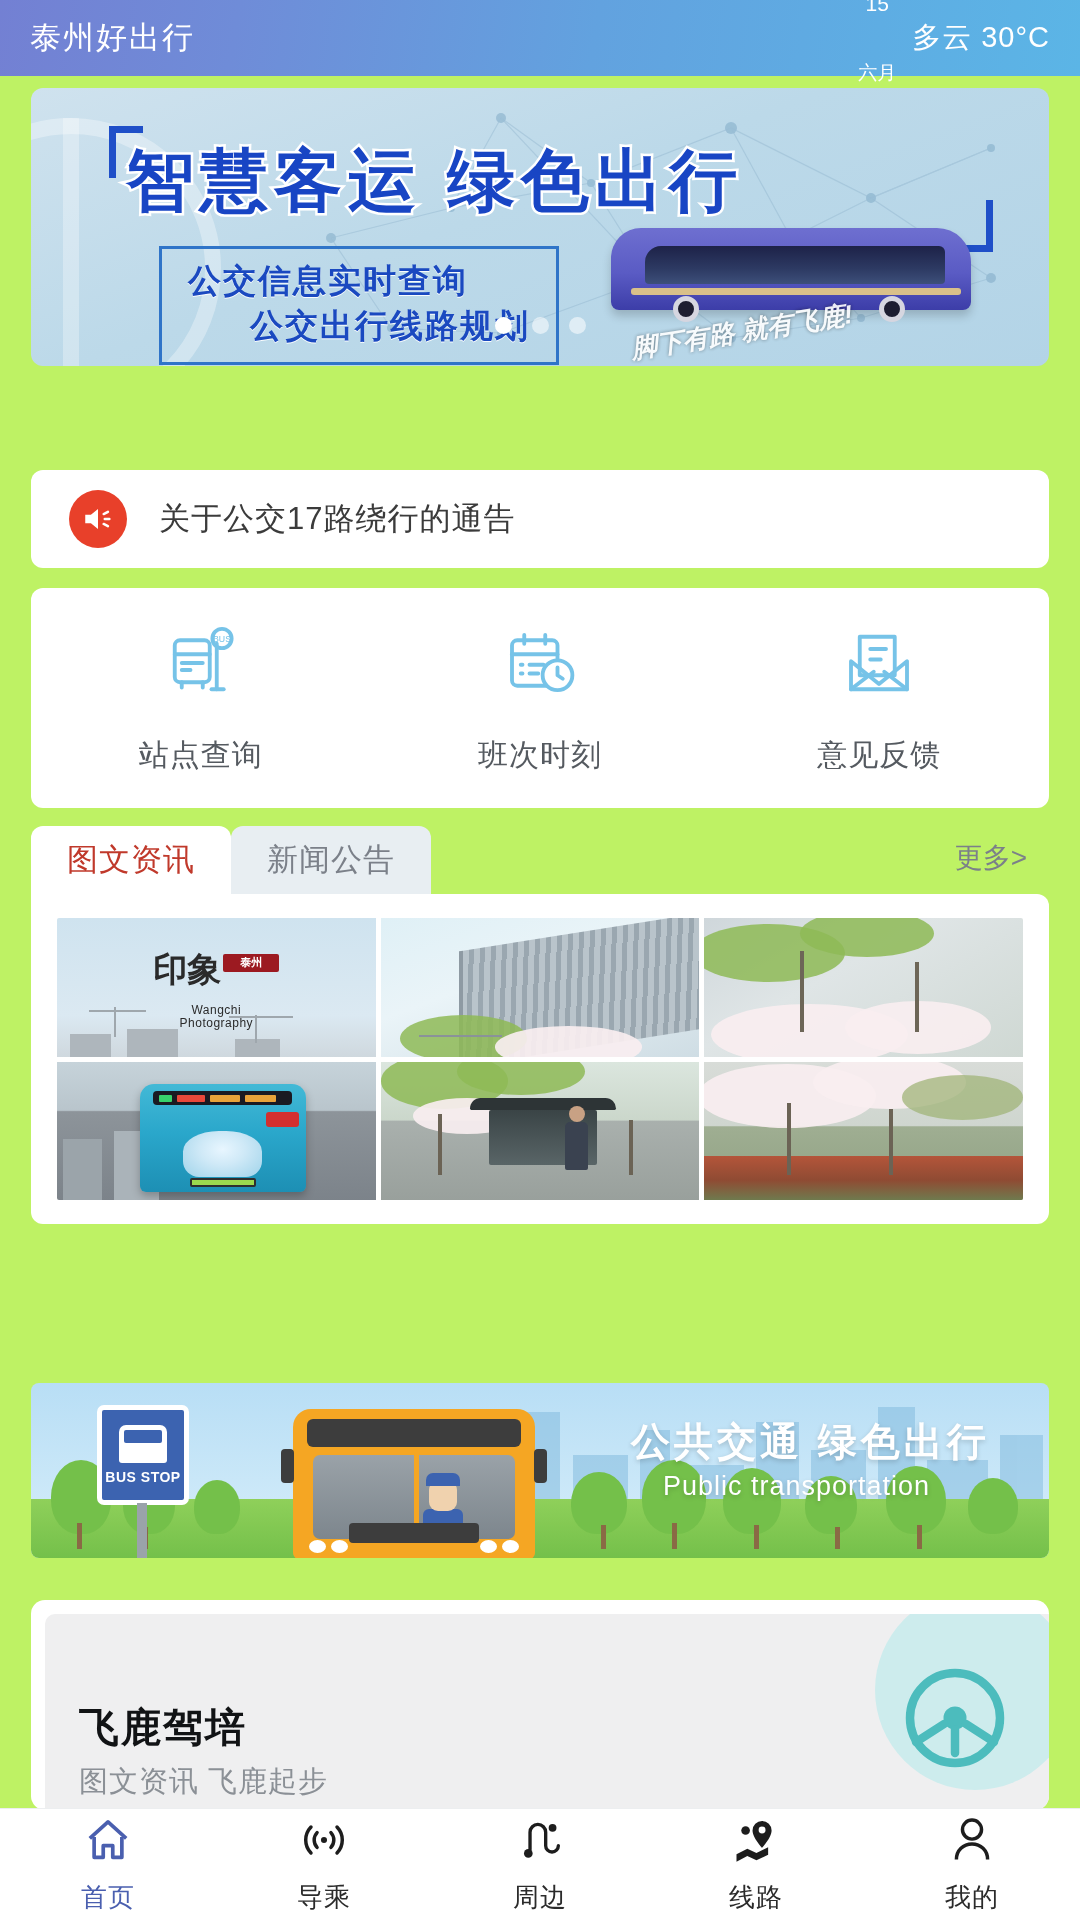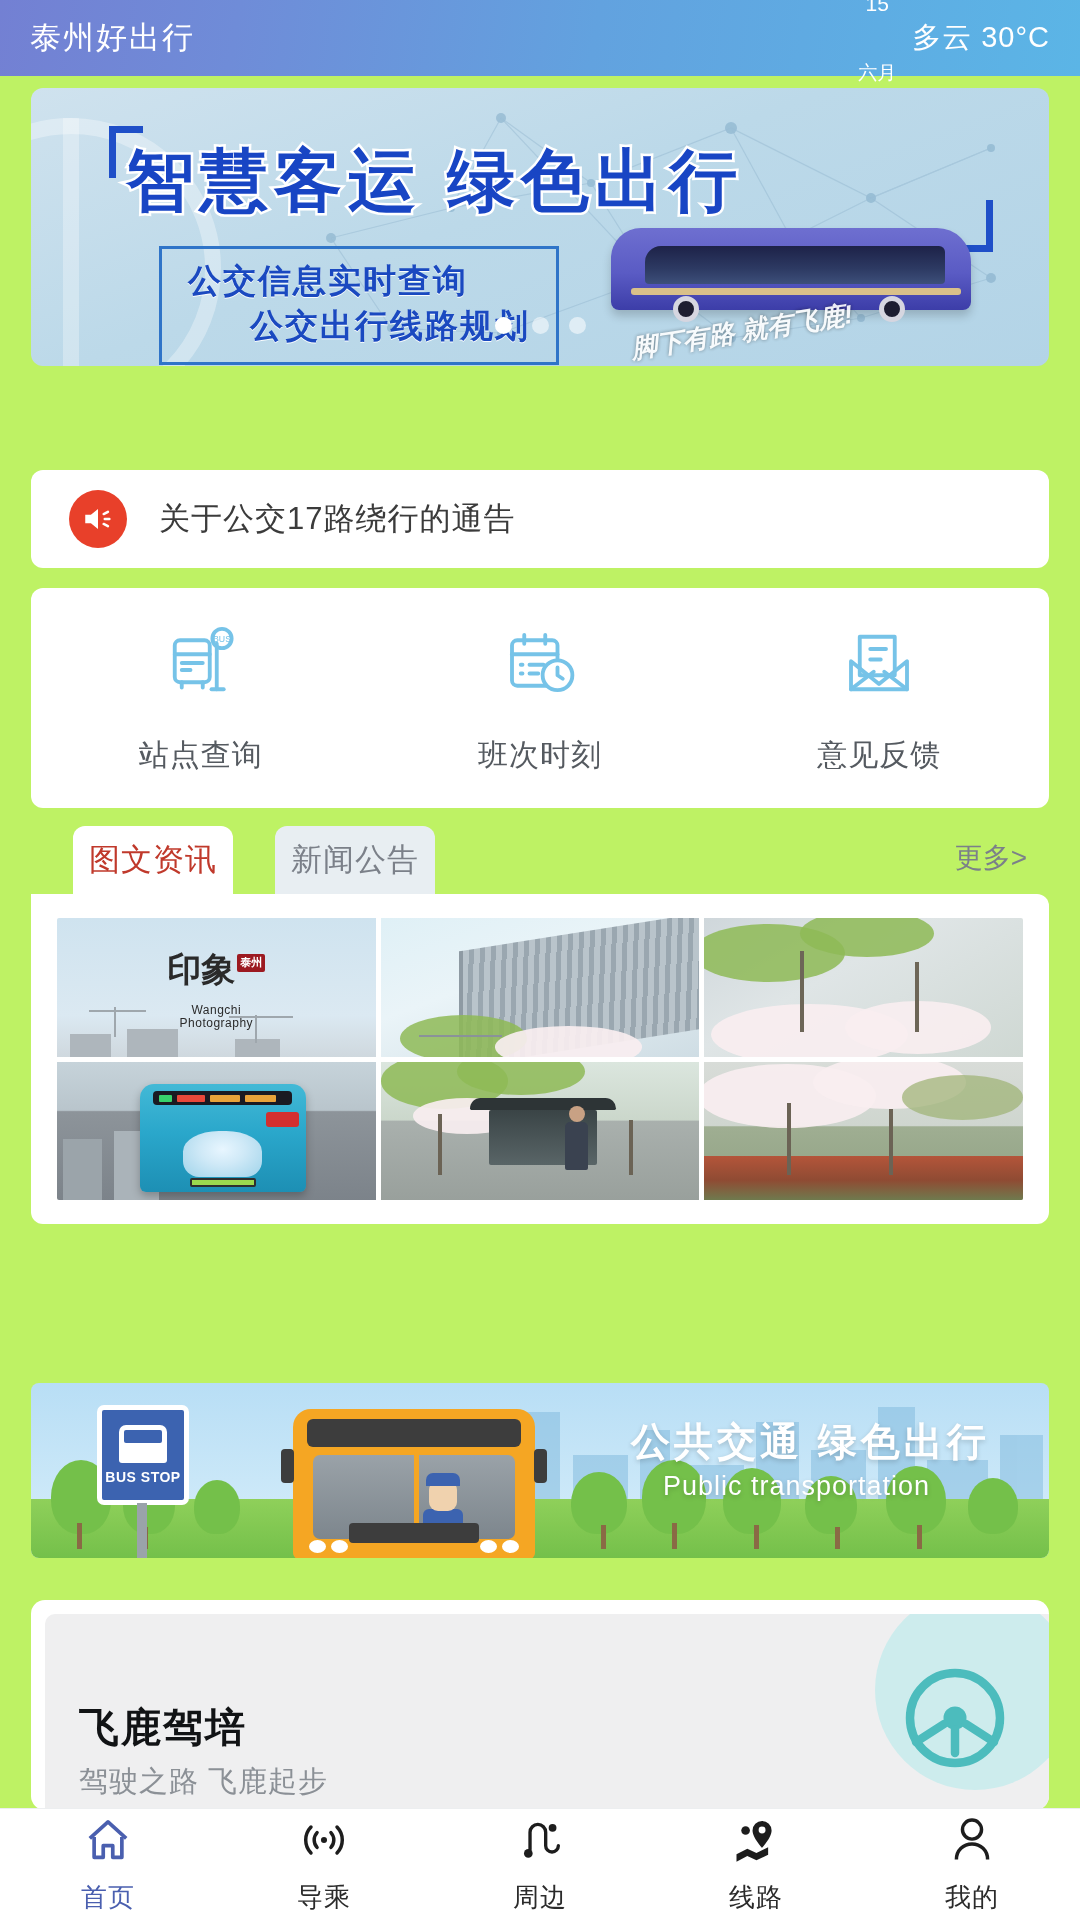--- a/index.html
+++ b/index.html
@@ -119,22 +119,22 @@
     flex: 1; display: flex; flex-direction: column; align-items: center; gap: 26px;
   }
   .quick-label { font-size: 30px; color: #555a60; letter-spacing: 1px; }
 
   
   .tabs {
     position: absolute; top: 826px; left: 31px; width: 1018px; height: 68px;
     display: flex; align-items: flex-end;
   }
   .tab {
-    height: 68px; padding: 0 16px; display: flex; align-items: center;
-    font-size: 31px; color: #7b8089; border-radius: 12px 12px 0 0; letter-spacing: 1px; margin-left: 42px;
+    height: 68px; padding: 0 36px; display: flex; align-items: center;
+    font-size: 31px; color: #7b8089; border-radius: 12px 12px 0 0; letter-spacing: 1px;
   }
   .tab.active { background: #ffffff; color: #c0392b; }
   .tab.inactive { background: #e8eef2; }
   .more {
     margin-left: auto; padding-right: 22px; font-size: 28px; color: #7b8089;
     align-self: center; padding-bottom: 4px;
   }
 
   
   .gallery {
@@ -150,21 +150,21 @@
 
   
   .c1 { background: linear-gradient(180deg, #cfe3ef 0%, #dbe9f2 70%, #cfd8de 100%); }
   .wm {
     position: absolute; left: 50%; top: 26%; transform: translateX(-50%);
     text-align: center; color: #2a2a2a;
   }
   .wm-cn { font-family: "Liberation Serif", serif; font-size: 34px; font-weight: bold; line-height: .95; }
   .wm-stamp {
     display: inline-block; background: #9c1a21; color: #fff; font-size: 11px;
-    padding: 3px 3px; line-height: 1.05; vertical-align: top; border-radius: 2px; margin-left: 2px;
+    padding: 3px 17px; line-height: 1.05; vertical-align: top; border-radius: 2px; margin-left: 2px;
   }
   .wm-en { font-size: 12px; line-height: 1.1; margin-top: 18px; letter-spacing: .5px; }
   .crane { position: absolute; bottom: 0; background: #9fa7ad; }
   .bld { position: absolute; bottom: 0; background: #aeb6bc; }
 
   
   .c2 { background: linear-gradient(160deg, #dff0f6 0%, #eaf4f8 40%, #cfdde4 100%); }
   .glassbld {
     position: absolute; right: -8px; top: -6px; width: 78%; height: 84%;
     background: repeating-linear-gradient(92deg,#b9c4cb 0 6px,#9aa7b0 6px 11px);
@@ -593,21 +593,21 @@
       <div class="promo-inner">
         <div class="promo-blob teal"></div>
         <div class="promo-icon">
           <svg width="120" height="120" viewBox="0 0 48 48" fill="none" stroke="#4cbcbd" stroke-width="3.4">
             <circle cx="24" cy="24" r="18"></circle>
             <circle cx="24" cy="24" r="4.6" fill="#4cbcbd" stroke="none"></circle>
             <path d="M24 28.6V38M19.6 26.4L8.4 33.6M28.4 26.4l11.2 7.2" stroke-linecap="round"></path>
           </svg>
         </div>
         <div class="promo-title">飞鹿驾培</div>
-        <div class="promo-desc">驾驶之路  飞鹿起步</div>
+        <div class="promo-desc">图文资讯  飞鹿起步</div>
       </div>
     </div>
 
   </div>
 
   <div class="bottom-nav">
 
     <div class="nav-item active">
       <span>
         <svg width="52" height="52" viewBox="0 0 24 24" fill="none" stroke="#4a5faf" stroke-width="1.7" stroke-linejoin="round">

